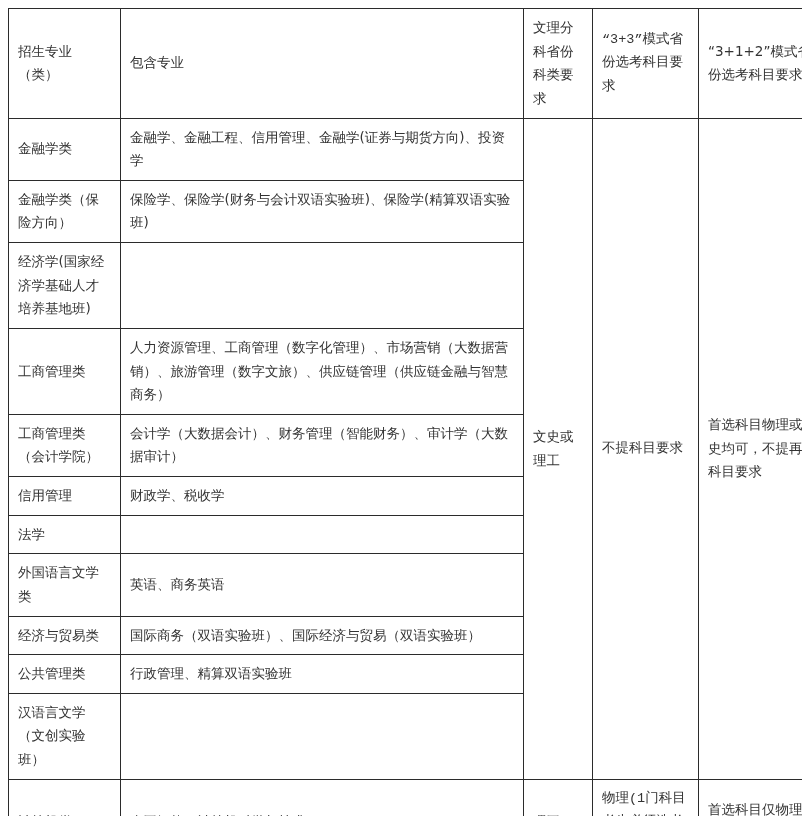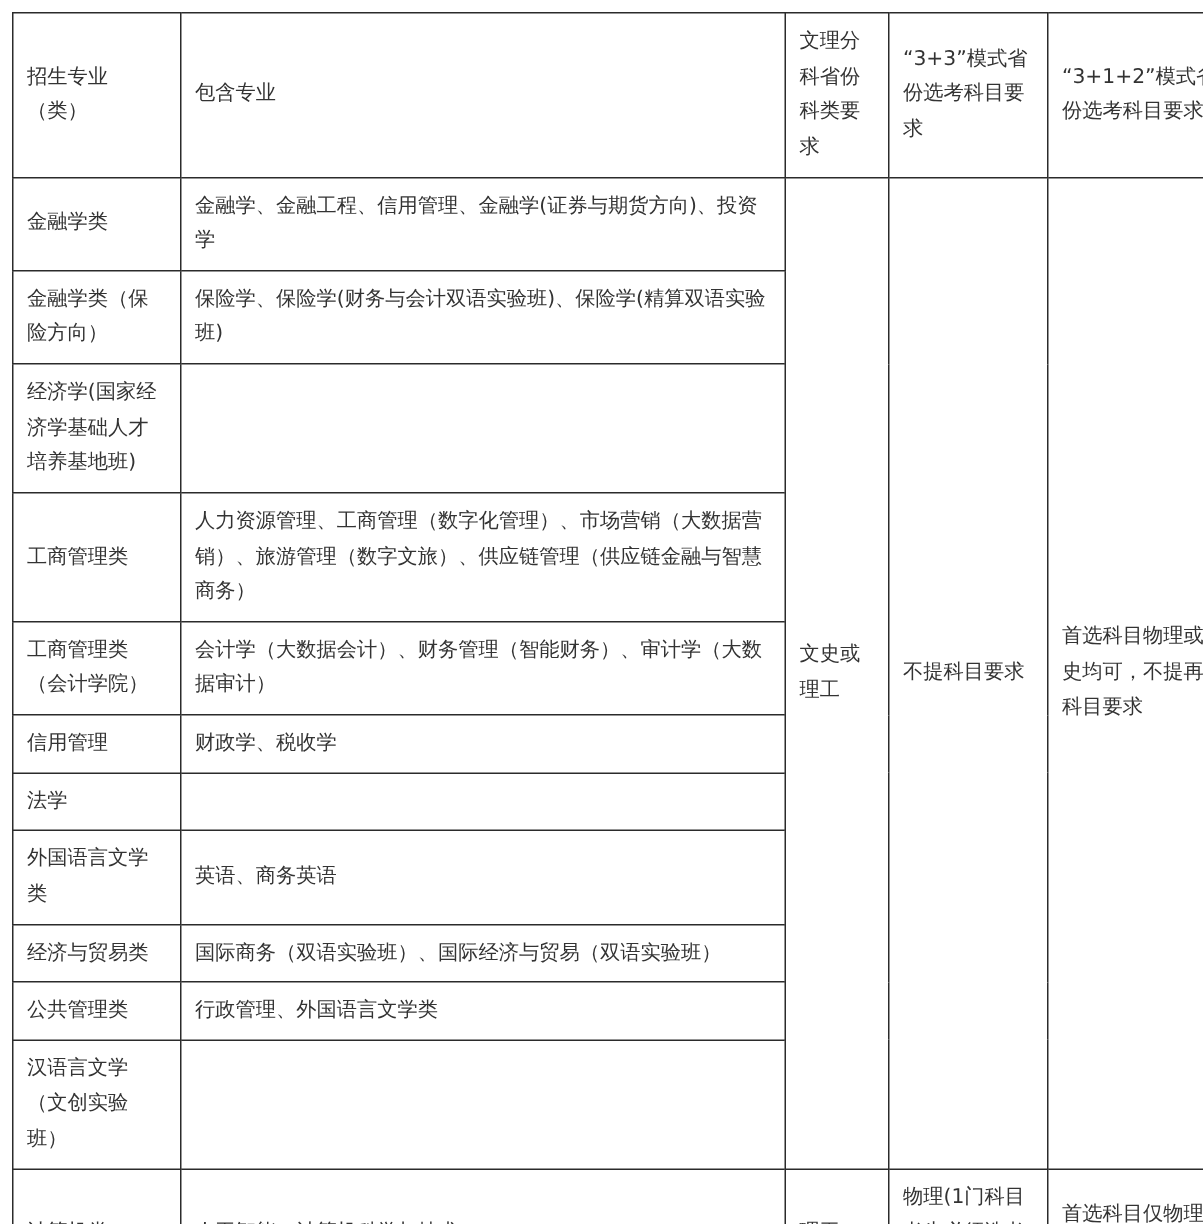--- a/index.html
+++ b/index.html
@@ -45,21 +45,21 @@
     text-align: center;
     font-weight: normal;
     height: 74px;
     padding: 6px 7px;
     line-height: 1.6;
   }
   th.hdr-major { text-align: left; padding-left: 12px; }
   .c-major { width: 112px; }
   .c-included { width: 403px; }
   .c-wenli { width: 69px; text-align: center; }
-  .c-m33 { width: 106px; text-align: center; }
+  .c-m33 { width: 106px; text-align: center; font-family: Liberation Mono, monospace; }
   .c-m312 { width: 131px; }
   td.c-wenli, td.c-m33 { text-align: center; }
   td.c-m312 { text-align: left; padding-left: 10px; }
   td.span-cell { vertical-align: middle; }
   .cellpad-left { padding-left: 12px; }
   .included-pad { padding-left: 11px; padding-right: 11px; margin-top: 24px; }
 </style>
 </head>
 <body>
 
@@ -126,21 +126,21 @@
         <td class="included-pad">英语、商务英语</td>
       </tr>
 
       <tr>
         <td class="cellpad-left">经济与贸易类</td>
         <td class="included-pad">国际商务（双语实验班）、国际经济与贸易（双语实验班）</td>
       </tr>
 
       <tr>
         <td class="cellpad-left">公共管理类</td>
-        <td class="included-pad">行政管理、外国语言文学类</td>
+        <td class="included-pad">行政管理、精算双语实验班</td>
       </tr>
 
       <tr>
         <td class="cellpad-left">汉语言文学（文创实验班）</td>
         <td class="included-pad"></td>
       </tr>
 
       <tr style="height:72px;">
         <td class="cellpad-left">计算机类</td>
         <td class="included-pad">人工智能、计算机科学与技术</td>

